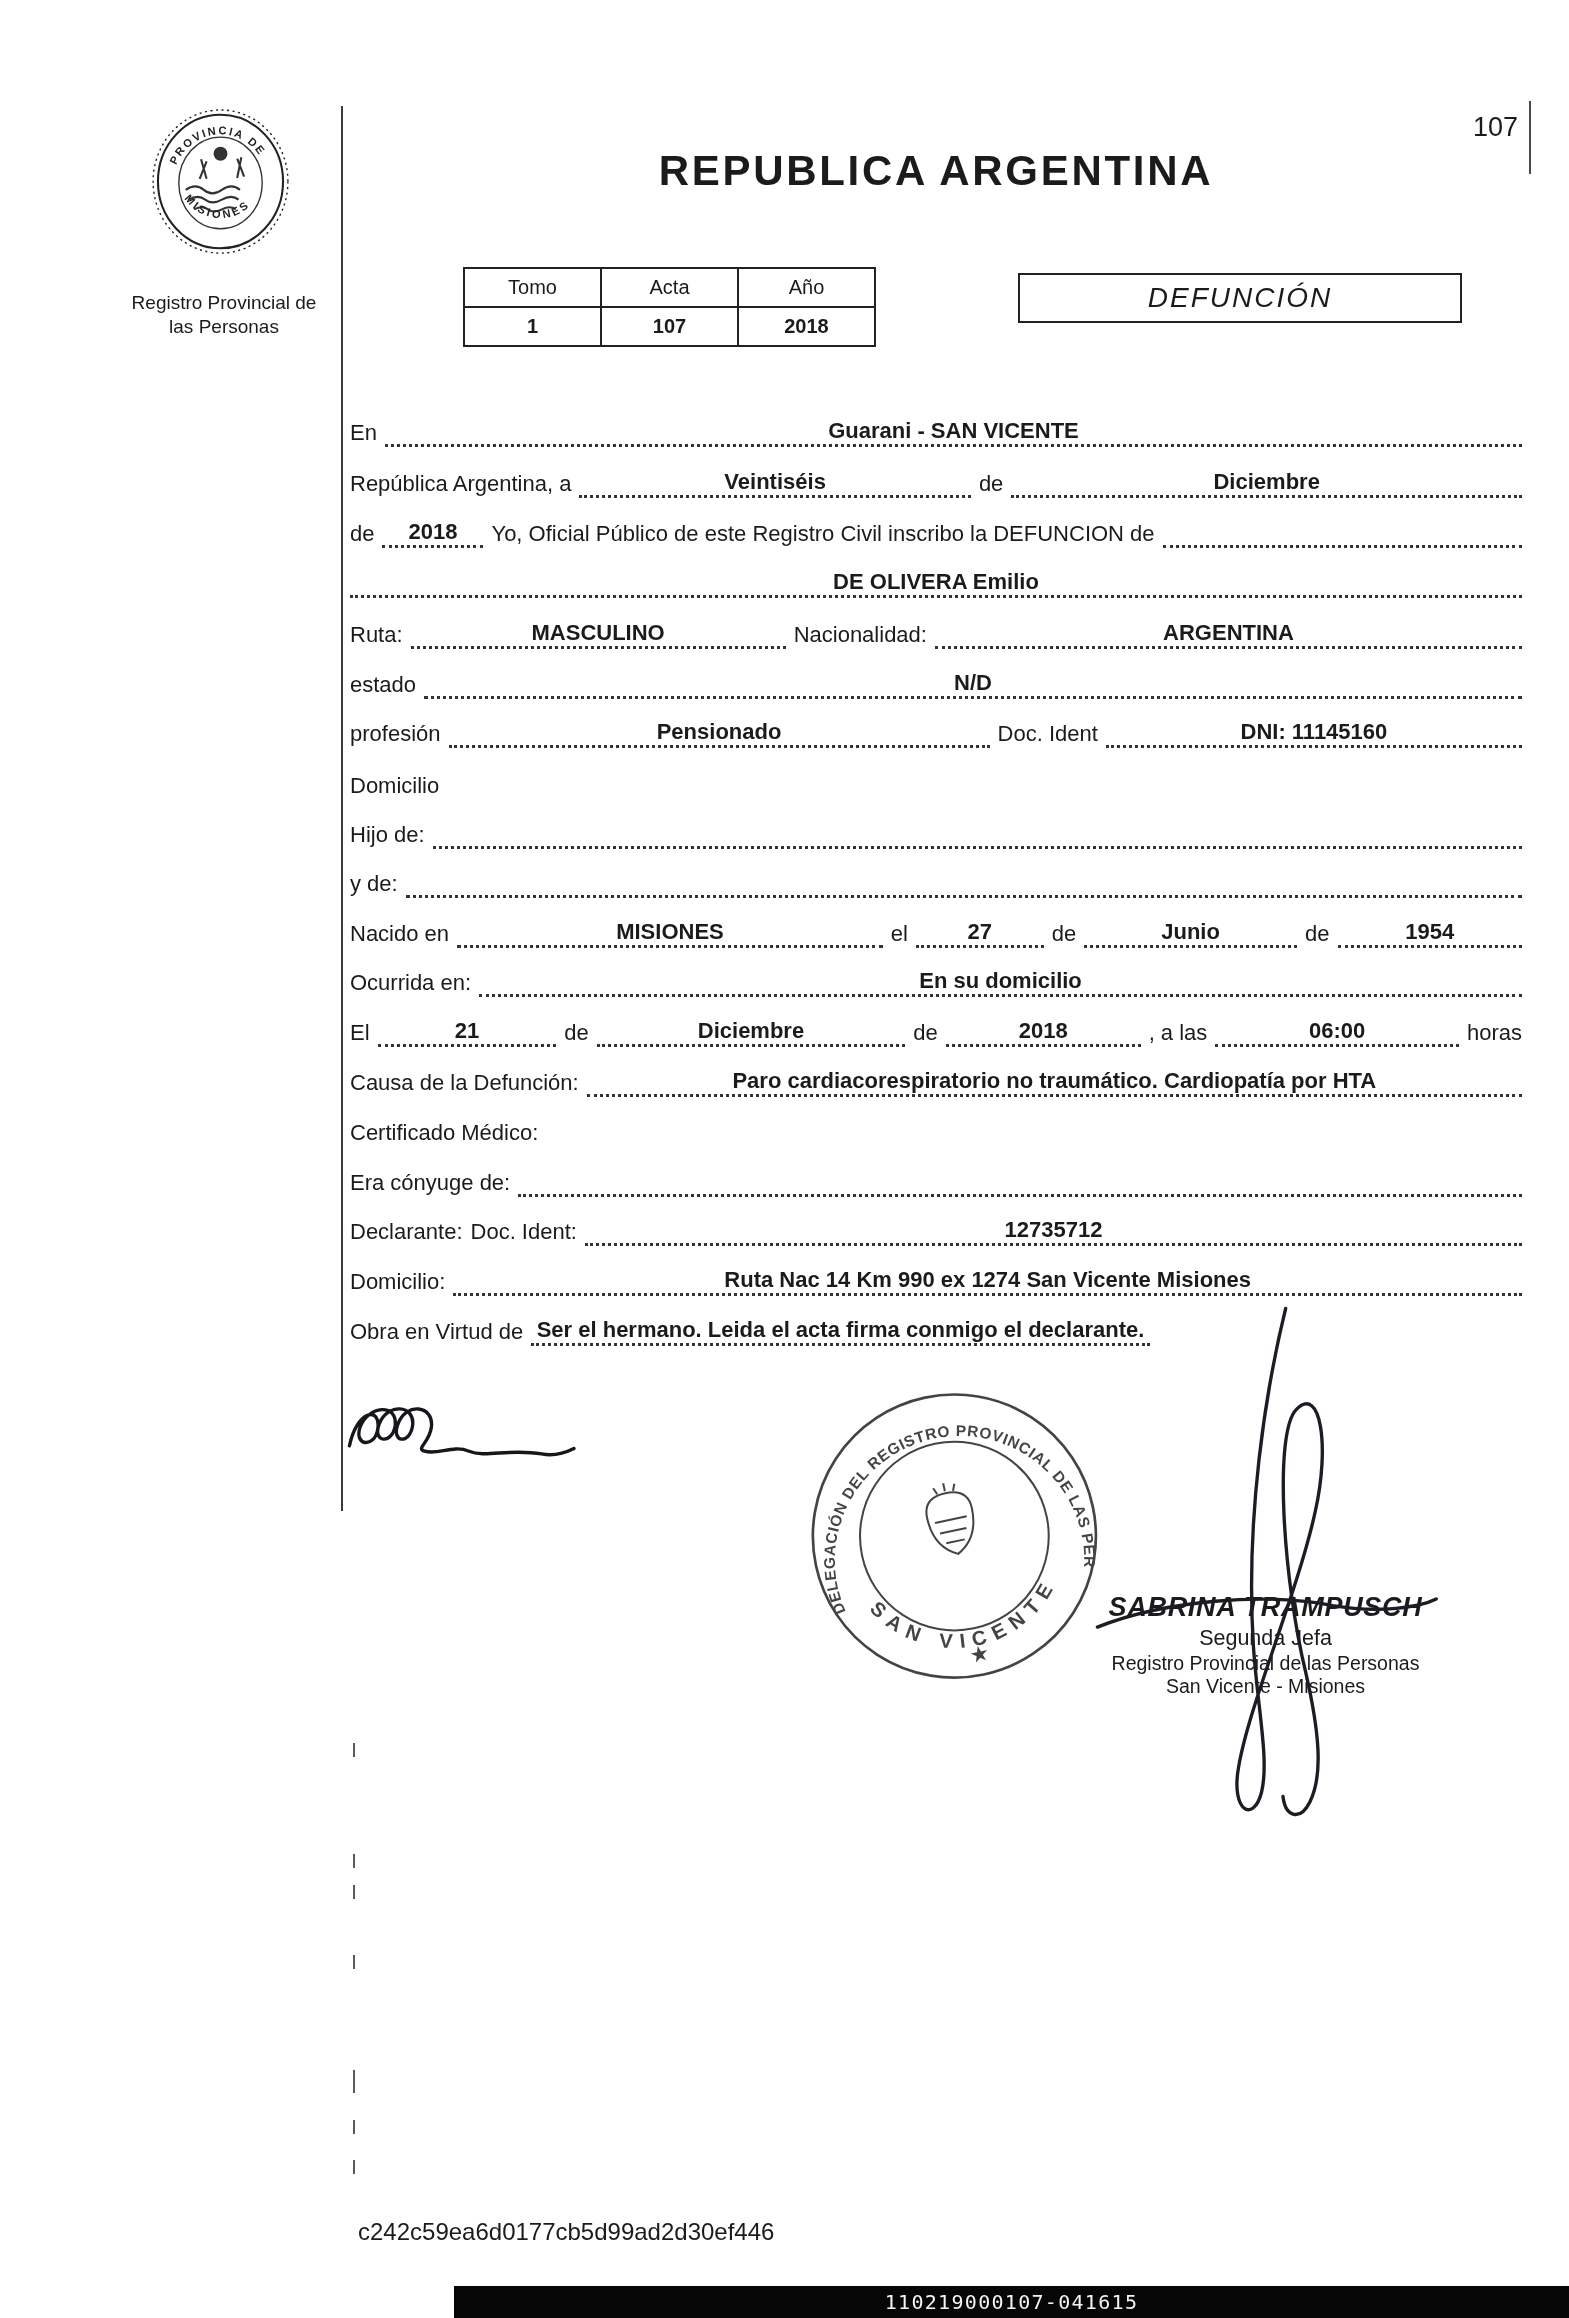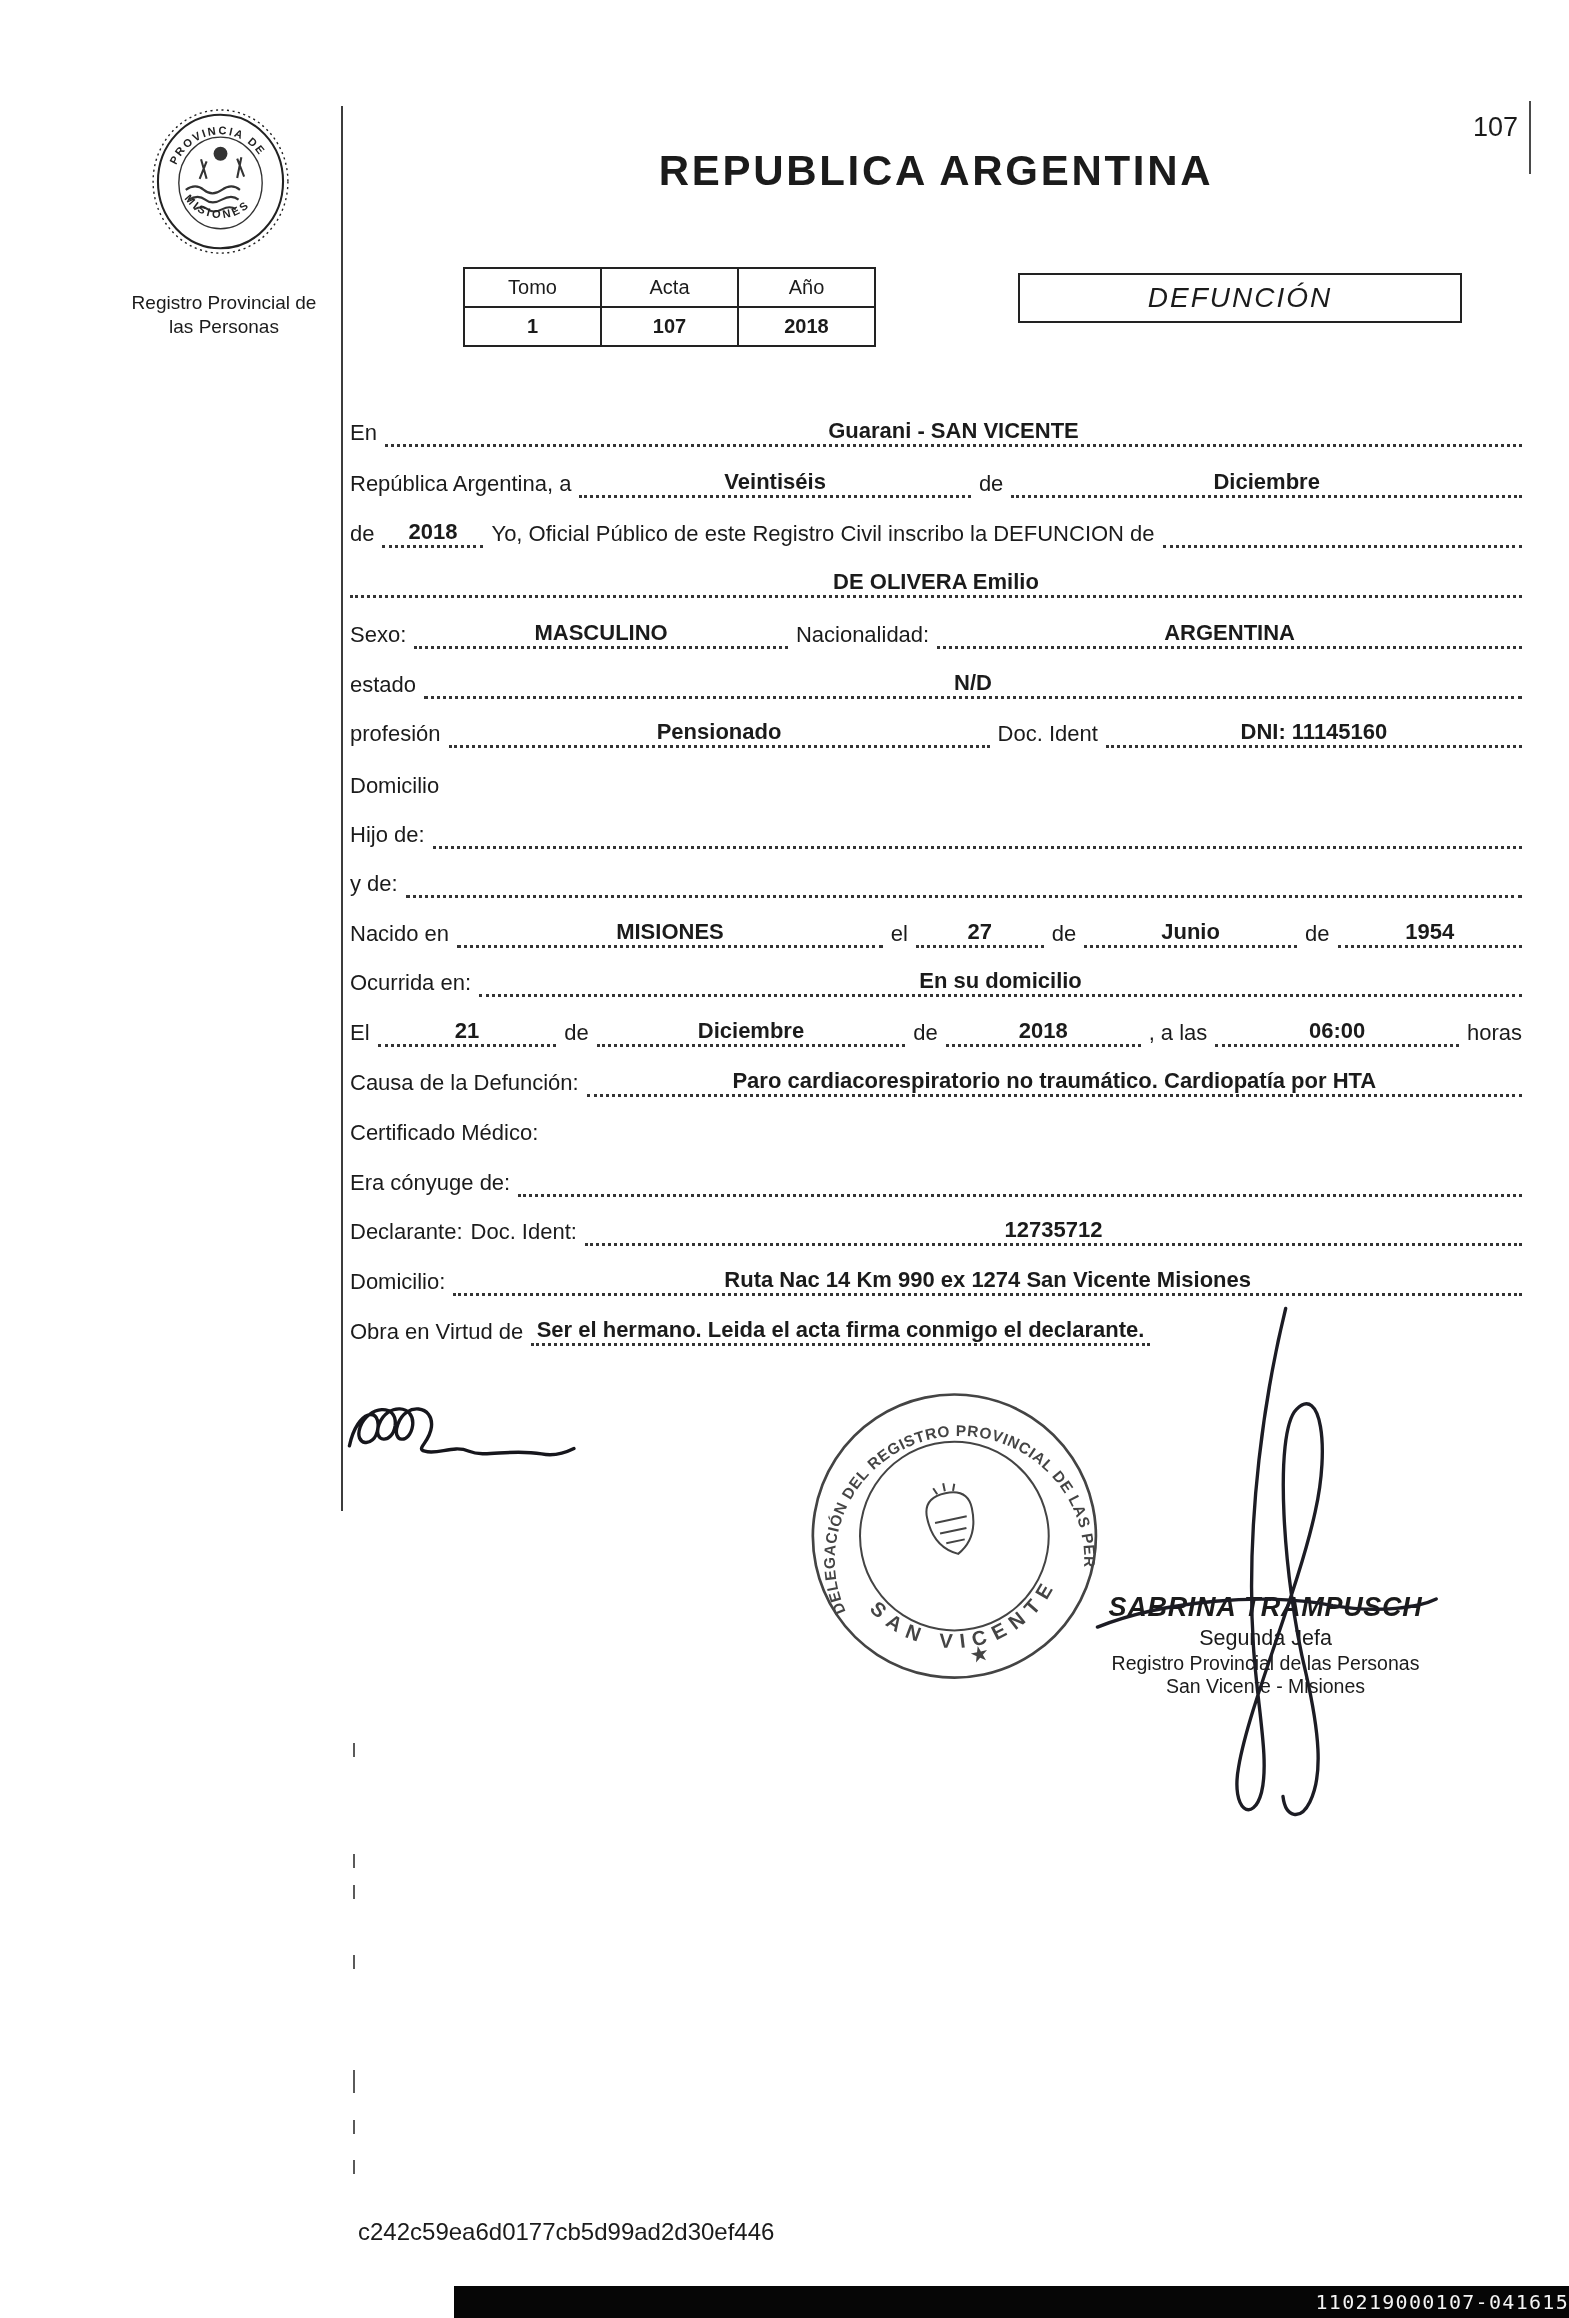--- a/index.html
+++ b/index.html
@@ -52,21 +52,21 @@
   .sig-block { left:1077px; top:1592px; width:377px; text-align:center; }
   .sig-name { font-size:27px; font-style:italic; font-weight:bold; letter-spacing:0.7px; }
   .sig-role { font-size:21.5px; margin-top:3px; }
   .sig-org  { font-size:19.5px; margin-top:1.3px; }
   .sig-loc  { font-size:19.5px; }
 
   
   .doc-hash { left:358px; top:2218px; font-size:24px; }
   .footer-bar {
     left:454px; top:2286px; width:1115px; height:32px; background:#060606;
-    display:flex; align-items:center; justify-content:flex-end;
+    display:flex; align-items:center; justify-content:center;
   }
   .footer-bar span {
     color:#f4f4f4; font-family:"DejaVu Sans Mono", monospace;
     font-size:20px; letter-spacing:1.3px;
   }
 </style>
 </head>
 <body>
 
 <div class="abs page-number">107</div>
@@ -145,21 +145,21 @@
   <span class="fill" style="flex:0 0 101px">2018</span>
   <span class="lbl">Yo, Oficial Público de este Registro Civil inscribo la DEFUNCION de</span>
   <span class="fill"></span>
 </div>
 
 <div class="row" style="top:563px">
   <span class="fill">DE OLIVERA Emilio</span>
 </div>
 
 <div class="row" style="top:614px">
-  <span class="lbl">Sexo:</span>
+  <span class="lbl">Ruta:</span>
   <span class="fill" style="flex:1.15">MASCULINO</span>
   <span class="lbl">Nacionalidad:</span>
   <span class="fill" style="flex:1.8">ARGENTINA</span>
 </div>
 
 <div class="row" style="top:664px">
   <span class="lbl">estado</span>
   <span class="fill">N/D</span>
 </div>
 

